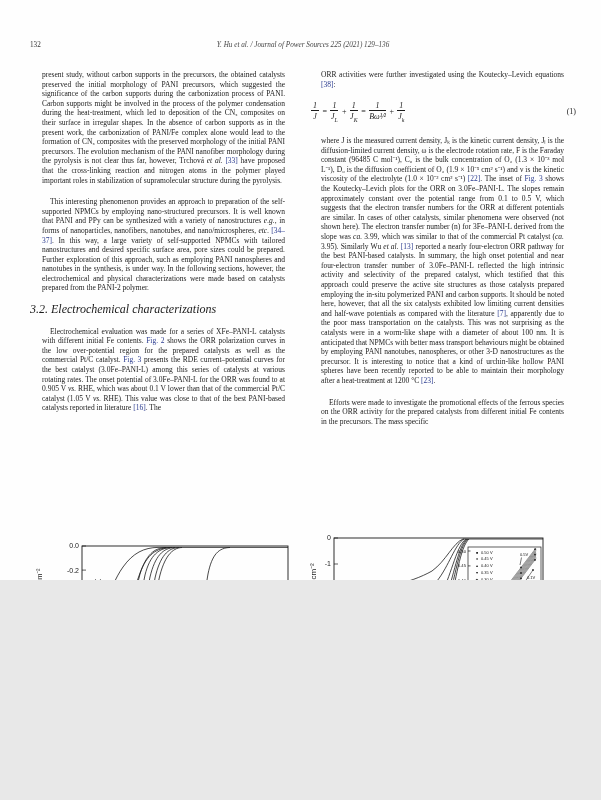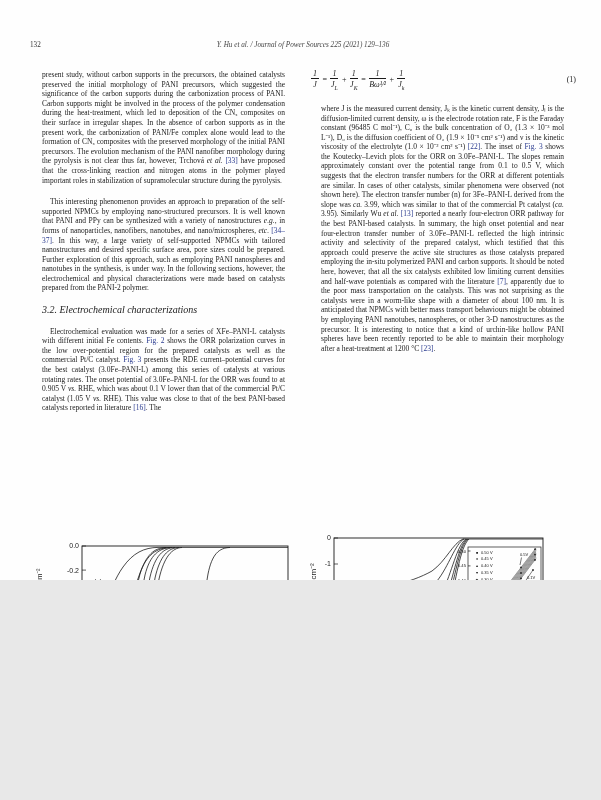--- a/index.html
+++ b/index.html
@@ -9,21 +9,21 @@
           font-size:7.2px;color:#333;}
   .header .pnum{width:60px;}
   .header .running{flex:1;text-align:center;font-style:italic;color:#444;}
   .header .hspacer{width:60px;}
   .col{position:absolute;top:58px;width:267px;font-size:7.5px;line-height:9.6px;
        text-align:justify;}
   .col-left{left:30px;}
   .col-right{left:309px;}
   p{margin:12px;text-indent:8px;}
   p.noindent{text-indent:0;}
-  h3{font-size:10px;font-weight:normal;font-style:italic;margin:12px 0 9px 12px;}
+  h3{font-size:12px;font-weight:normal;font-style:italic;margin:12px 0 9px 0;}
   .seg-ref{color:#2a3b8f;}
   .seg-b{font-weight:bold;}
   .seg-i{font-style:italic;}
   .equation{display:flex;align-items:center;margin:11px 0 13px 0;font-size:8px;font-style:italic;}
   .equation .eqnum{margin-left:auto;font-style:normal;}
   .frac{display:inline-flex;flex-direction:column;text-align:center;margin:0 2px;vertical-align:middle;}
   .frac .num{display:block;border-bottom:0.8px solid #1a1a1a;padding:0 2px;line-height:1.15;}
   .frac .den{display:block;padding-top:0.5px;line-height:1.15;}
   .frac sub,{font-size:0.72em;}
   sub{font-size:0.72em;}
@@ -54,20 +54,21 @@
   </div>
 
   <div class="col col-left">
     <p class="noindent"><span>present study, without carbon supports in the precursors, the obtained catalysts preserved the initial morphology of PANI precursors, which suggested the significance of the carbon supports during the carbonization process of PANI. Carbon supports might be involved in the process of the polymer condensation during the heat-treatment, which led to deposition of the CNₓ composites on their surface in irregular shapes. In the absence of carbon supports as in the present work, the carbonization of PANI/Fe complex alone would lead to the formation of CNₓ composites with the preserved morphology of the initial PANI precursors. The evolution mechanism of the PANI nanofiber morphology during the pyrolysis is not clear thus far, however, Trchová </span><span class="seg-i">et al.</span><span> </span><span class="seg-ref">[33]</span><span> have proposed that the cross-linking reaction and nitrogen atoms in the polymer played important roles in stabilization of supramolecular structure during the pyrolysis.</span></p>
     <p><span>This interesting phenomenon provides an approach to preparation of the self-supported NPMCs by employing nano-structured precursors. It is well known that PANI and PPy can be synthesized with a variety of nanostructures </span><span class="seg-i">e.g.</span><span>, in forms of nanoparticles, nanofibers, nanotubes, and nano/microspheres, </span><span class="seg-i">etc.</span><span> </span><span class="seg-ref">[34–37]</span><span>. In this way, a large variety of self-supported NPMCs with tailored nanostructures and desired specific surface area, pore sizes could be prepared. Further exploration of this approach, such as employing PANI nanospheres and nanotubes in the synthesis, is under way. In the following sections, however, the electrochemical and physical characterizations were made based on catalysts prepared from the PANI-2 polymer.</span></p>
     <h3>3.2.  Electrochemical characterizations</h3>
     <p><span>Electrochemical evaluation was made for a series of XFe–PANI-L catalysts with different initial Fe contents. </span><span class="seg-ref">Fig. 2</span><span> shows the ORR polarization curves in the low over-potential region for the prepared catalysts as well as the commercial Pt/C catalyst. </span><span class="seg-ref">Fig. 3</span><span> presents the RDE current–potential curves for the best catalyst (3.0Fe–PANI-L) among this series of catalysts at various rotating rates. The onset potential of 3.0Fe–PANI-L for the ORR was found to at 0.905 V </span><span class="seg-i">vs.</span><span> RHE, which was about 0.1 V lower than that of the commercial Pt/C catalyst (1.05 V </span><span class="seg-i">vs.</span><span> RHE). This value was close to that of the best PANI-based catalysts reported in literature </span><span class="seg-ref">[16]</span><span>. The</span></p>
   </div>
 
   <div class="col col-right">
+    <p class="noindent"><span>ORR activities were further investigated using the Koutecky–Levich equations </span><span class="seg-ref">[38]</span><span>:</span></p>
 
     <div class="equation">
       <span class="frac">
           <span class="num">1</span>
           <span class="den"><span>J</span><sub></sub></span>
         </span>
       <span class="op">=</span>
       <span class="frac">
           <span class="num">1</span>
           <span class="den"><span>J</span><sub>L</sub></span>
@@ -85,20 +86,21 @@
       <span class="op">+</span>
       <span class="frac">
           <span class="num">1</span>
           <span class="den"><span>J</span><sub>k</sub></span>
         </span>
       <span class="eqnum">(1)</span>
     </div>
 
 
     <p class="noindent"><span>where J is the measured current density, Jₖ is the kinetic current density, Jₗ is the diffusion-limited current density, ω is the electrode rotation rate, F is the Faraday constant (96485 C mol⁻¹), C₀ is the bulk concentration of O₂ (1.3 × 10⁻³ mol L⁻¹), D₀ is the diffusion coefficient of O₂ (1.9 × 10⁻⁵ cm² s⁻¹) and ν is the kinetic viscosity of the electrolyte (1.0 × 10⁻² cm² s⁻¹) </span><span class="seg-ref">[22]</span><span>. The inset of </span><span class="seg-ref">Fig. 3</span><span> shows the Koutecky–Levich plots for the ORR on 3.0Fe–PANI-L. The slopes remain approximately constant over the potential range from 0.1 to 0.5 V, which suggests that the electron transfer numbers for the ORR at different potentials are similar. In cases of other catalysts, similar phenomena were observed (not shown here). The electron transfer number (n) for 3Fe–PANI-L derived from the slope was </span><span class="seg-i">ca.</span><span> 3.99, which was similar to that of the commercial Pt catalyst (</span><span class="seg-i">ca.</span><span> 3.95). Similarly Wu </span><span class="seg-i">et al.</span><span> </span><span class="seg-ref">[13]</span><span> reported a nearly four-electron ORR pathway for the best PANI-based catalysts. In summary, the high onset potential and near four-electron transfer number of 3.0Fe–PANI-L reflected the high intrinsic activity and selectivity of the prepared catalyst, which testified that this approach could preserve the active site structures as those catalysts prepared employing the in-situ polymerized PANI and carbon supports. It should be noted here, however, that all the six catalysts exhibited low limiting current densities and half-wave potentials as compared with the literature </span><span class="seg-ref">[7]</span><span>, apparently due to the poor mass transportation on the catalysts. This was not surprising as the catalysts were in a worm-like shape with a diameter of about 100 nm. It is anticipated that NPMCs with better mass transport behaviours might be obtained by employing PANI nanotubes, nanospheres, or other 3-D nanostructures as the precursor. It is interesting to notice that a kind of urchin-like hollow PANI spheres have been recently reported to be able to maintain their morphology after a heat-treatment at 1200 °C </span><span class="seg-ref">[23]</span><span>.</span></p>
+    <p><span>Efforts were made to investigate the promotional effects of the ferrous species on the ORR activity for the prepared catalysts from different initial Fe contents in the precursors. The mass specific</span></p>
   </div>
 
   <div class="figure fig2">
     <svg viewBox="0 0 270 164" width="270" height="164">
       <rect class="axis" x="52" y="6" width="206" height="130"></rect>
 
       <g class="tick">
         <line x1="52" y1="6" x2="56" y2="6"></line>
           <line x1="52" y1="30.1" x2="56" y2="30.1"></line>
         <line x1="52" y1="54.2" x2="56" y2="54.2"></line>

